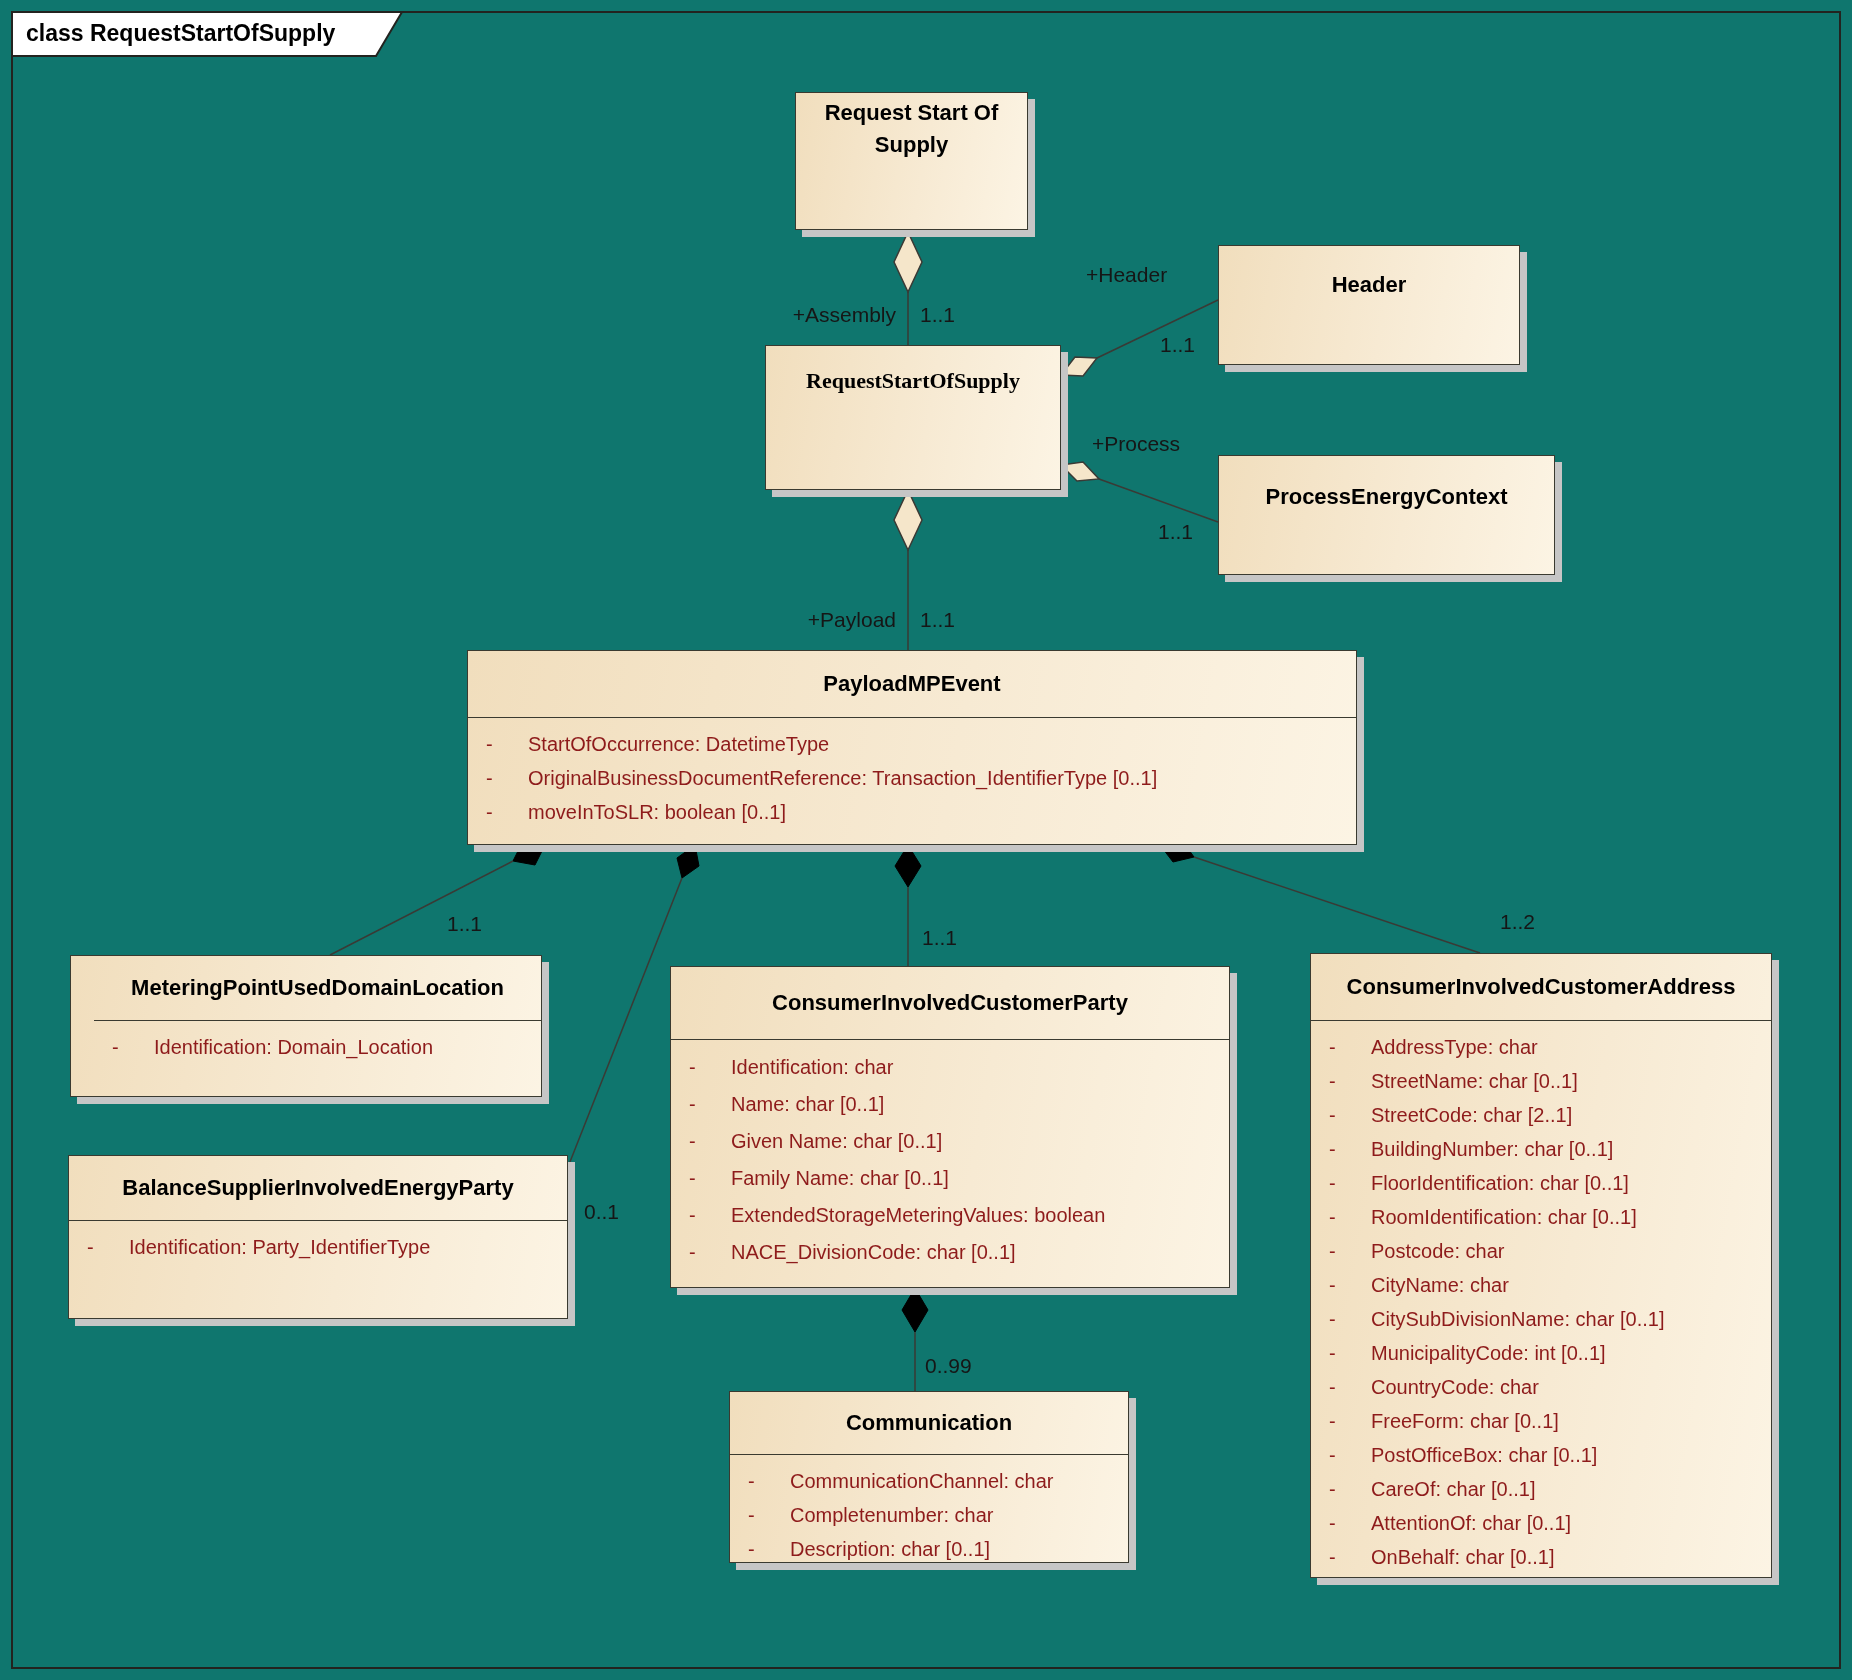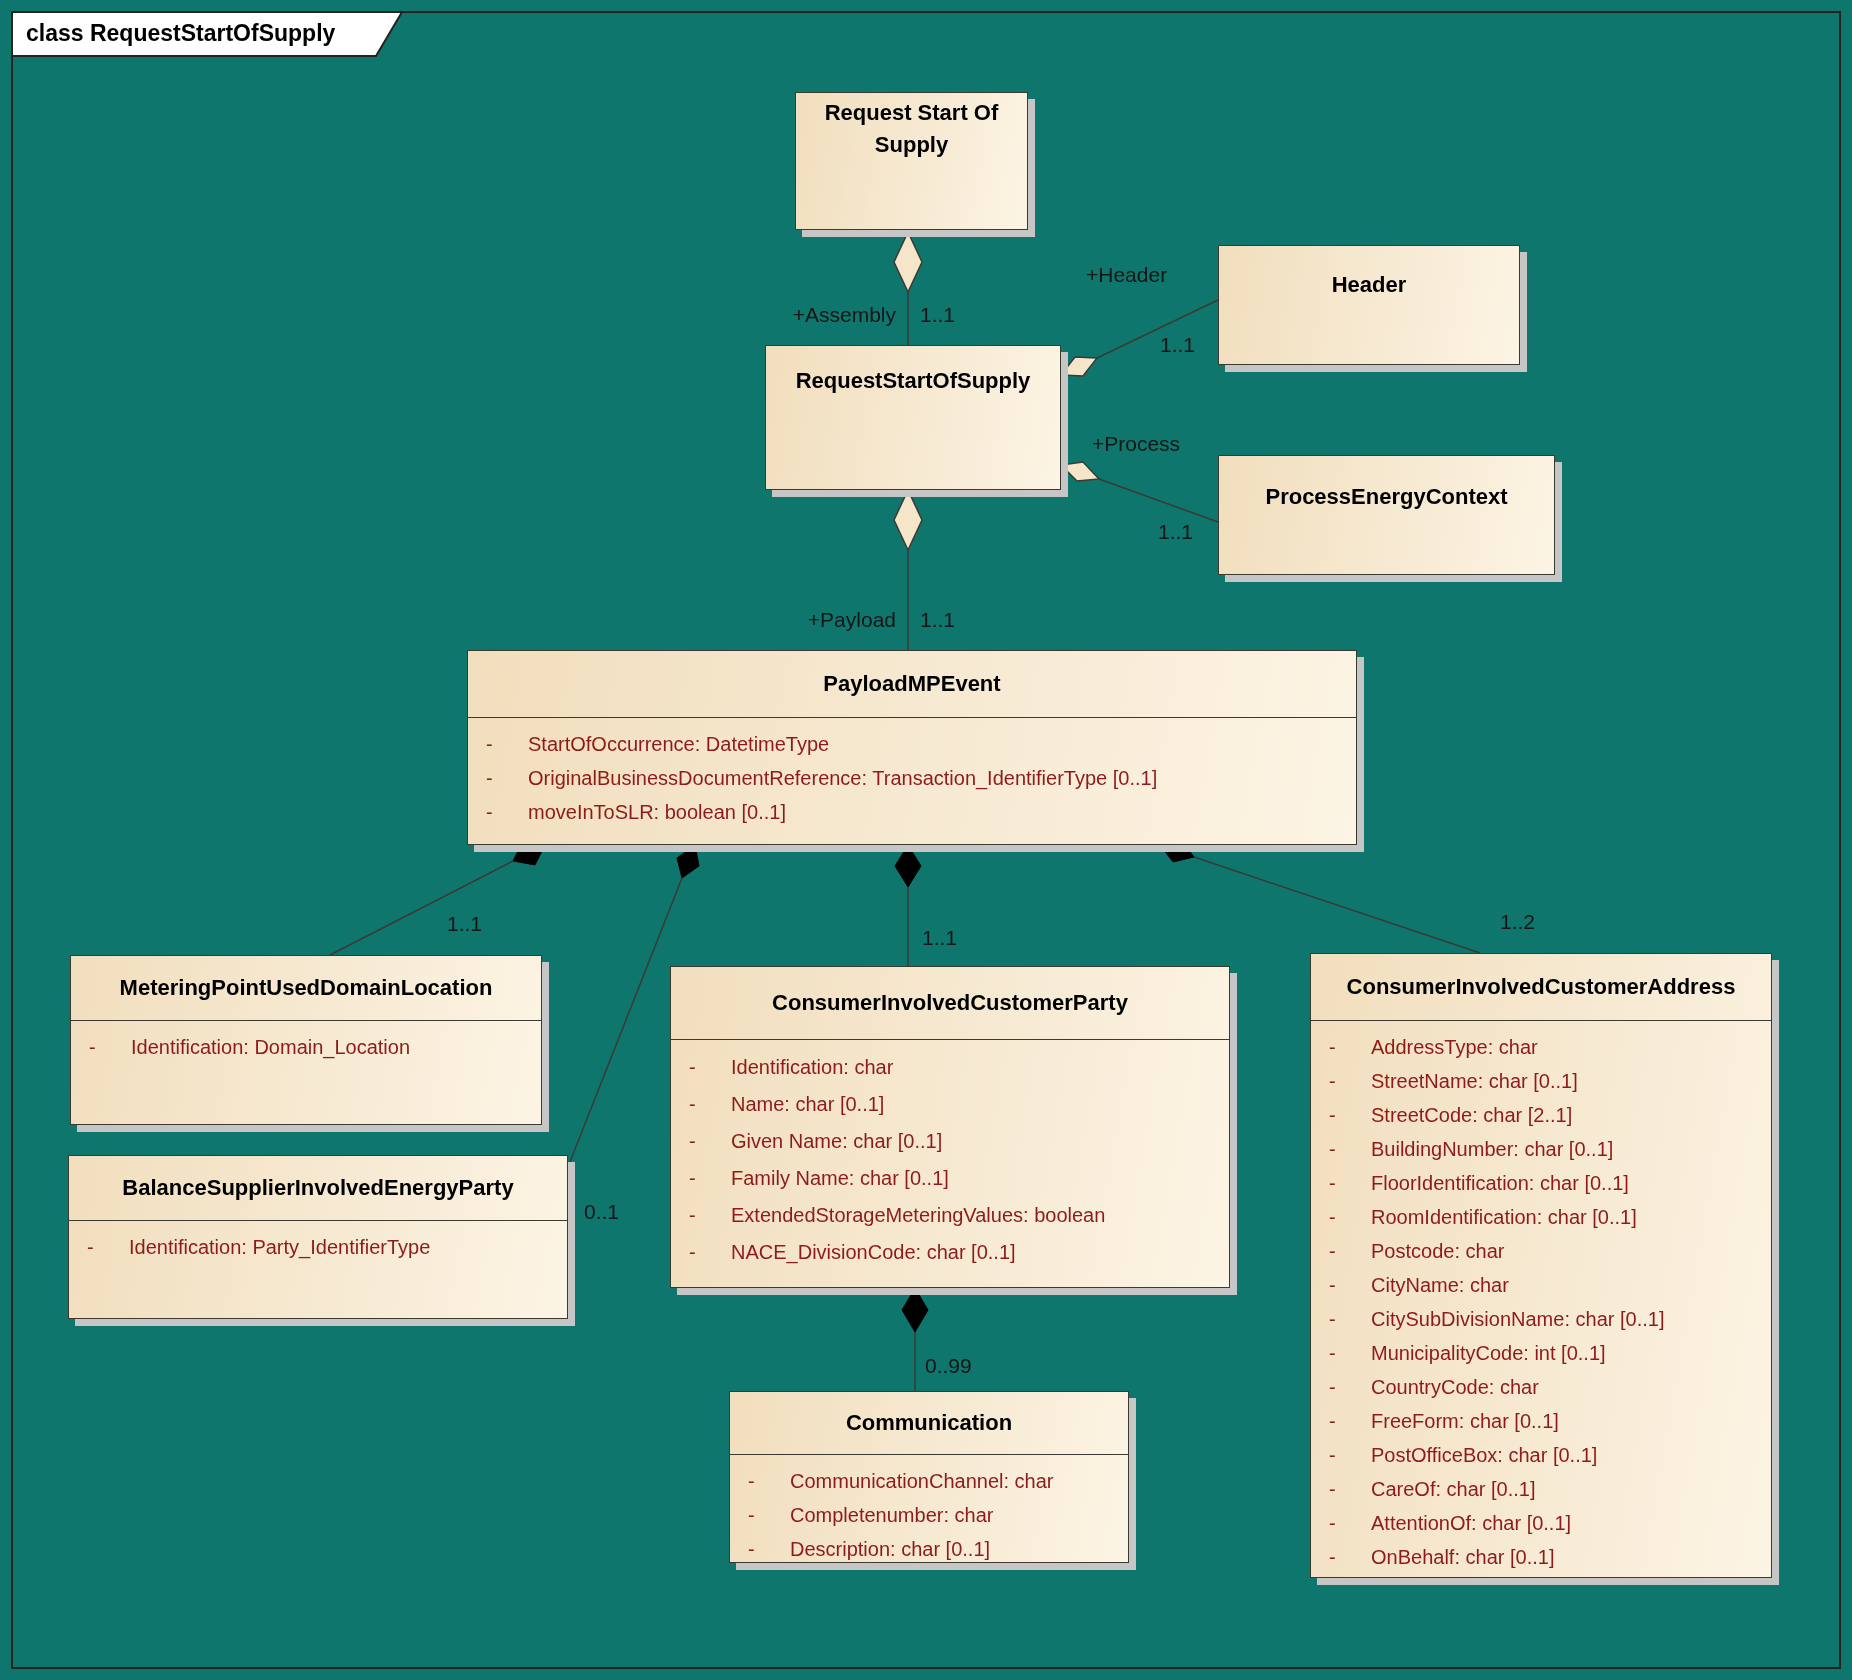--- a/index.html
+++ b/index.html
@@ -89,21 +89,21 @@
     <polygon class="comp" points="915,1288 902,1310 915,1332 928,1310"></polygon>
     <line class="conn" x1="915" y1="1332" x2="915" y2="1391"></line>
   </svg>
 
   <div id="frame-title">class RequestStartOfSupply</div>
 
   <div class="class-node" style="left:795px;top:92px;width:233px;height:138px;">
     <div class="class-title" style="height:96px;align-items:flex-start;padding-top:4px;">Request Start Of Supply</div>
   </div>
 
-  <div class="class-node" style="left:765px;top:345px;width:296px;height:145px;">
+  <div class="class-node" style="left:765px;top:345px;width:296px;height:145px;font-family:Liberation Serif, serif;">
     <div class="class-title" style="height:70px;">RequestStartOfSupply</div>
   </div>
 
   <div class="class-node" style="left:1218px;top:245px;width:302px;height:120px;">
     <div class="class-title" style="height:78px;">Header</div>
   </div>
 
   <div class="class-node" style="left:1218px;top:455px;width:337px;height:120px;">
     <div class="class-title" style="height:82px;">ProcessEnergyContext</div>
   </div>
@@ -111,21 +111,21 @@
   <div class="class-node" style="left:467px;top:650px;width:890px;height:195px;">
     <div class="class-title" style="height:66px;">PayloadMPEvent</div>
     <div class="sep"></div>
     <ul class="attrs">
         <li><span class="vis">-</span><span>StartOfOccurrence: DatetimeType</span></li>
         <li><span class="vis">-</span><span>OriginalBusinessDocumentReference: Transaction_IdentifierType [0..1]</span></li>
         <li><span class="vis">-</span><span>moveInToSLR: boolean [0..1]</span></li>
       </ul>
   </div>
 
-  <div class="class-node" style="left:70px;top:955px;width:472px;height:170px;">
+  <div class="class-node" style="left:70px;top:955px;width:472px;height:142px;padding-left:23px;">
     <div class="class-title" style="height:64px;">MeteringPointUsedDomainLocation</div>
     <div class="sep"></div>
     <ul class="attrs">
         <li><span class="vis">-</span><span>Identification: Domain_Location</span></li>
       </ul>
   </div>
 
   <div class="class-node" style="left:68px;top:1155px;width:500px;height:164px;">
     <div class="class-title" style="height:64px;">BalanceSupplierInvolvedEnergyParty</div>
     <div class="sep"></div>

